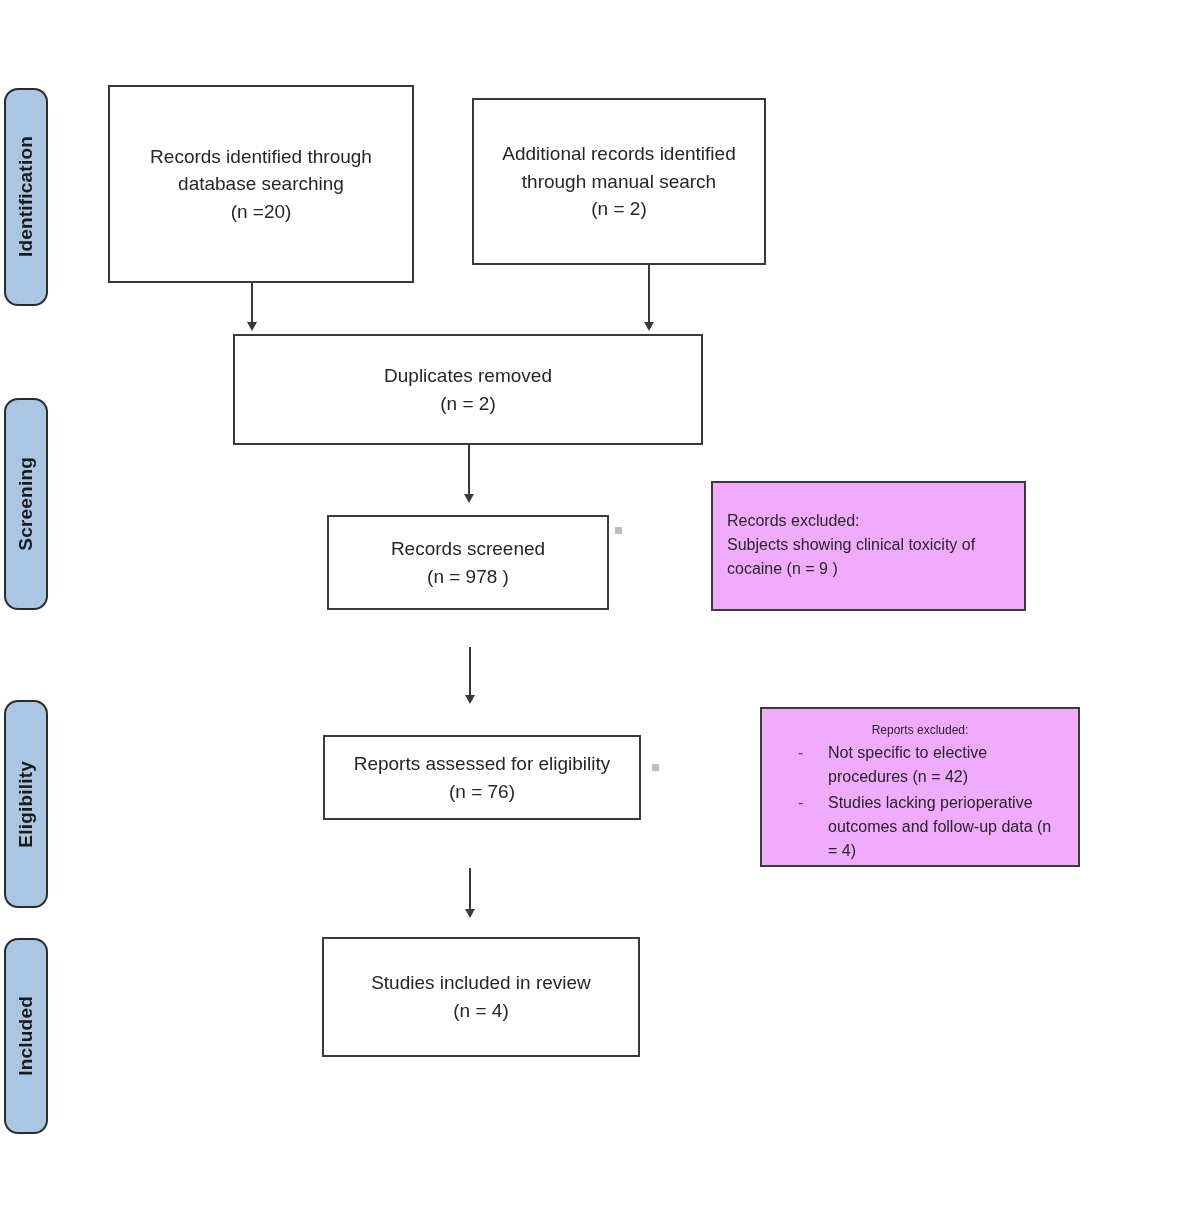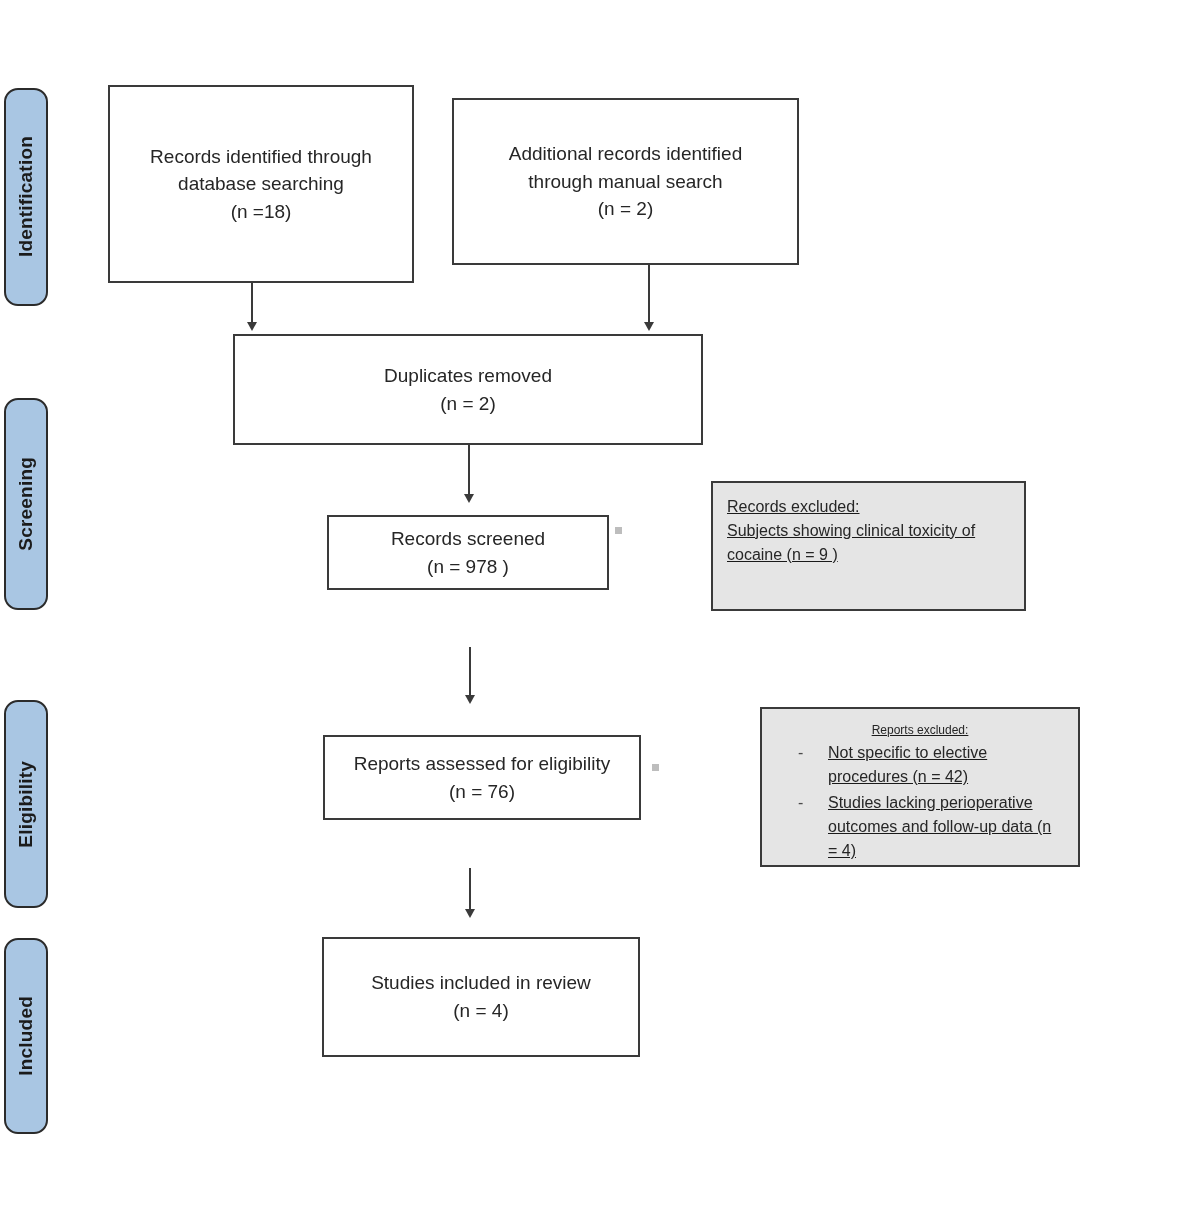--- a/index.html
+++ b/index.html
@@ -59,25 +59,24 @@
     line-height: 1.45;
     color: #262626;
     white-space: pre-line;
     font-family: "Liberation Sans", sans-serif;
   }
 
   
   .side-box {
     position: absolute;
     box-sizing: border-box;
-    background: #e5e5e5;
+    background: #f0abfc;
     border: 2px solid #3a3a3a;
     display: block;
-    padding: 12px 14px 10px 14px;
-    text-decoration: underline;
+    padding: 26px 14px 10px 14px;
   }
   .side-box .side-text {
     font-size: 16px;
     line-height: 1.5;
     color: #262626;
     white-space: pre-line;
     text-align: left;
     font-family: "Liberation Sans", sans-serif;
   }
   .side-box .side-heading {
@@ -147,44 +146,44 @@
     <span class="stage-label">Eligibility</span>
   </div>
 
   <div class="stage-pill" style="left:4px; top:938px; width:44px; height:196px;">
     <span class="stage-label">Included</span>
   </div>
 
   <div class="flow-box" style="left:108px; top:85px; width:306px; height:198px;">
     <span class="box-text">Records identified through
 database searching
-(n =18)</span>
-  </div>
-
-  <div class="flow-box" style="left:452px; top:98px; width:347px; height:167px;">
+(n =20)</span>
+  </div>
+
+  <div class="flow-box" style="left:472px; top:98px; width:294px; height:167px;">
     <span class="box-text">Additional records identified
 through manual search
 (n = 2)</span>
   </div>
 
   <div class="vline" style="left:251px; top:283px; height:42px;"></div>
   <div class="arrowhead" style="left:247px; top:322px;"></div>
 
   <div class="vline" style="left:648px; top:265px; height:60px;"></div>
   <div class="arrowhead" style="left:644px; top:322px;"></div>
 
   <div class="flow-box" style="left:233px; top:334px; width:470px; height:111px;">
     <span class="box-text">Duplicates removed
 (n = 2)</span>
   </div>
 
   <div class="vline" style="left:468px; top:445px; height:53px;"></div>
   <div class="arrowhead" style="left:464px; top:494px;"></div>
 
-  <div class="flow-box" style="left:327px; top:515px; width:282px; height:75px;">
+  <div class="flow-box" style="left:327px; top:515px; width:282px; height:95px;">
     <span class="box-text">Records screened
 (n = 978 )</span>
   </div>
 
   <div class="tick-mark" style="left:615px; top:527px;"></div>
 
   <div class="side-box" style="left:711px; top:481px; width:315px; height:130px;">
     <span class="side-text">Records excluded:
  Subjects showing clinical toxicity of cocaine (n = 9 )</span>
   </div>

